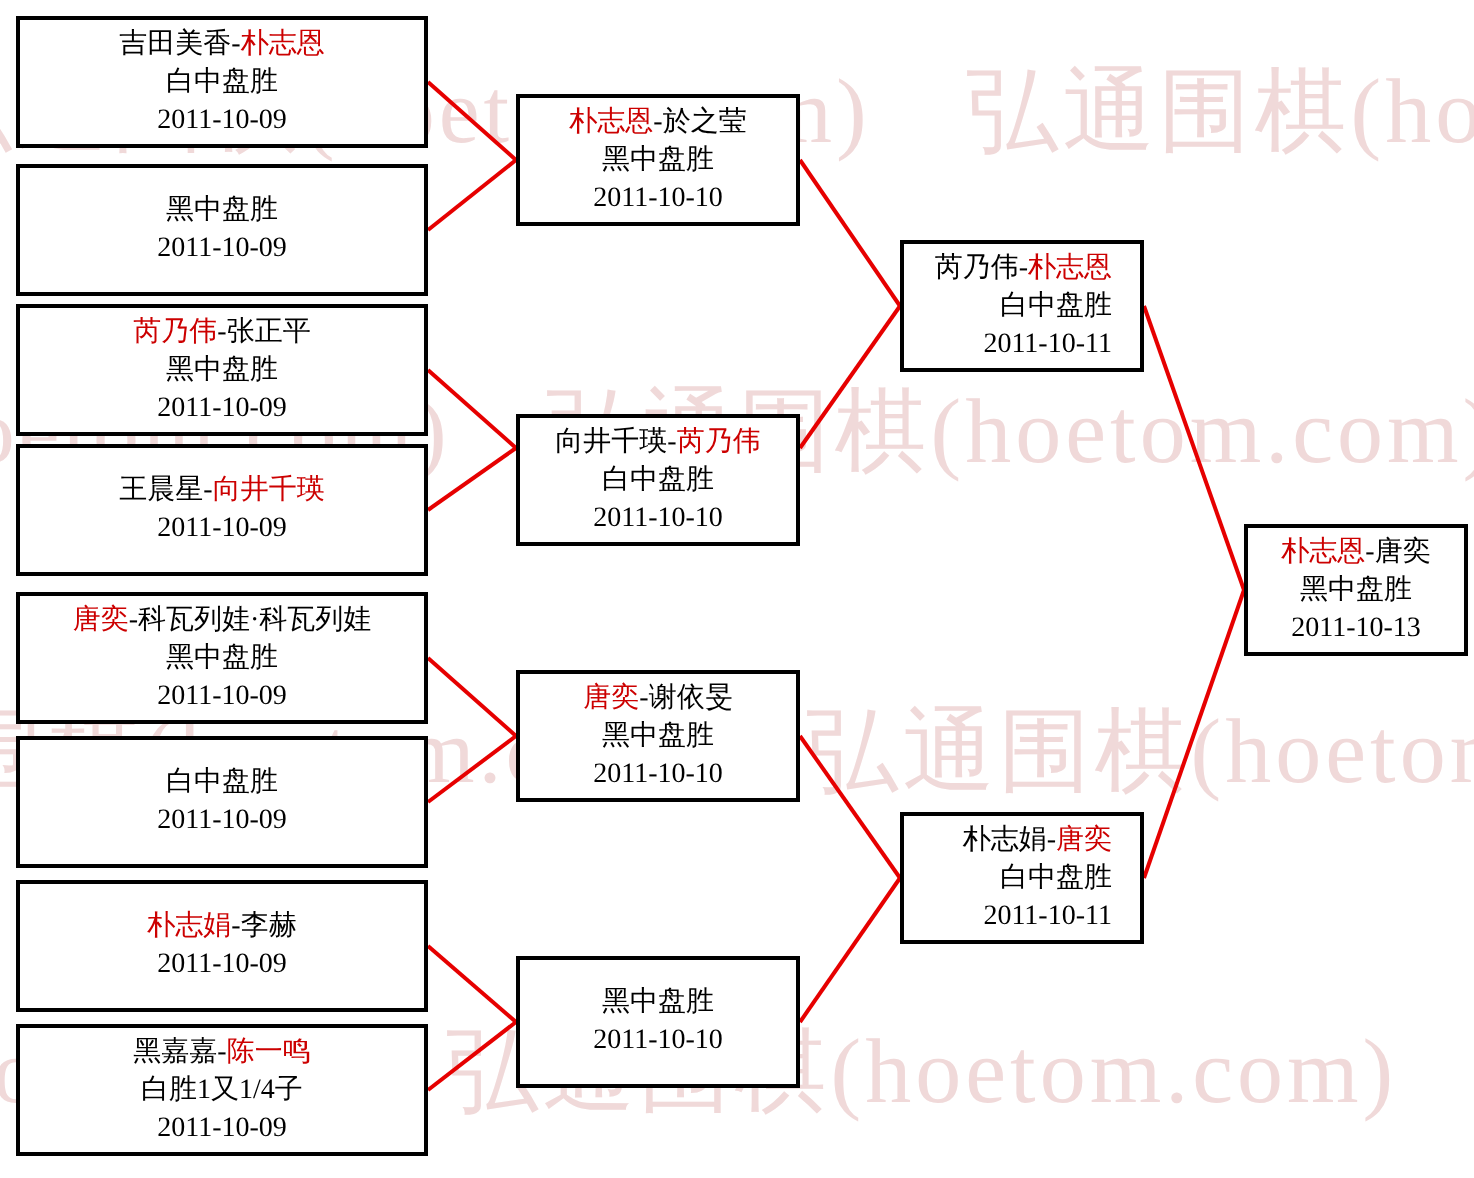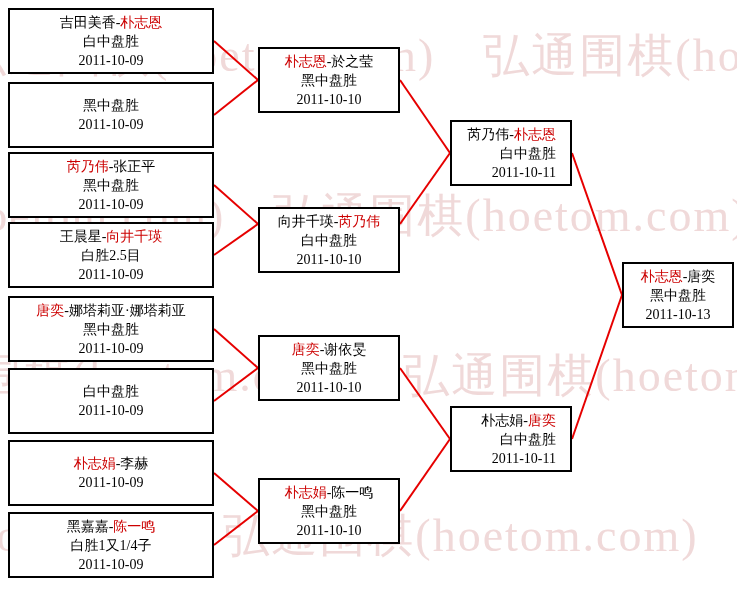--- a/index.html
+++ b/index.html
@@ -86,25 +86,24 @@
     <div>黑中盘胜</div>
     <div>2011-10-09</div>
   </div>
   <div class="box r1" style="top:152px">
     <div><span class="winner">芮乃伟</span><span>-</span><span>张正平</span></div>
     <div>黑中盘胜</div>
     <div>2011-10-09</div>
   </div>
   <div class="box r1" style="top:222px">
     <div><span>王晨星</span><span>-</span><span class="winner">向井千瑛</span></div>
-    <div>白胜2.5目</div>
     <div>2011-10-09</div>
   </div>
   <div class="box r1" style="top:296px">
-    <div><span class="winner">唐奕</span><span>-</span><span>娜塔莉亚·娜塔莉亚</span></div>
+    <div><span class="winner">唐奕</span><span>-</span><span>科瓦列娃·科瓦列娃</span></div>
     <div>黑中盘胜</div>
     <div>2011-10-09</div>
   </div>
   <div class="box r1" style="top:368px">
     <div>白中盘胜</div>
     <div>2011-10-09</div>
   </div>
   <div class="box r1" style="top:440px">
     <div><span class="winner">朴志娟</span><span>-</span><span>李赫</span></div>
     <div>2011-10-09</div>
@@ -124,21 +123,20 @@
     <div><span>向井千瑛</span><span>-</span><span class="winner">芮乃伟</span></div>
     <div>白中盘胜</div>
     <div>2011-10-10</div>
   </div>
   <div class="box r2" style="top:335px">
     <div><span class="winner">唐奕</span><span>-</span><span>谢依旻</span></div>
     <div>黑中盘胜</div>
     <div>2011-10-10</div>
   </div>
   <div class="box r2" style="top:478px">
-    <div><span class="winner">朴志娟</span><span>-</span><span>陈一鸣</span></div>
     <div>黑中盘胜</div>
     <div>2011-10-10</div>
   </div>
 
   <div class="box r3" style="top:120px">
     <div><span>芮乃伟</span><span>-</span><span class="winner">朴志恩</span></div>
     <div>白中盘胜</div>
     <div>2011-10-11</div>
   </div>
   <div class="box r3" style="top:406px">

